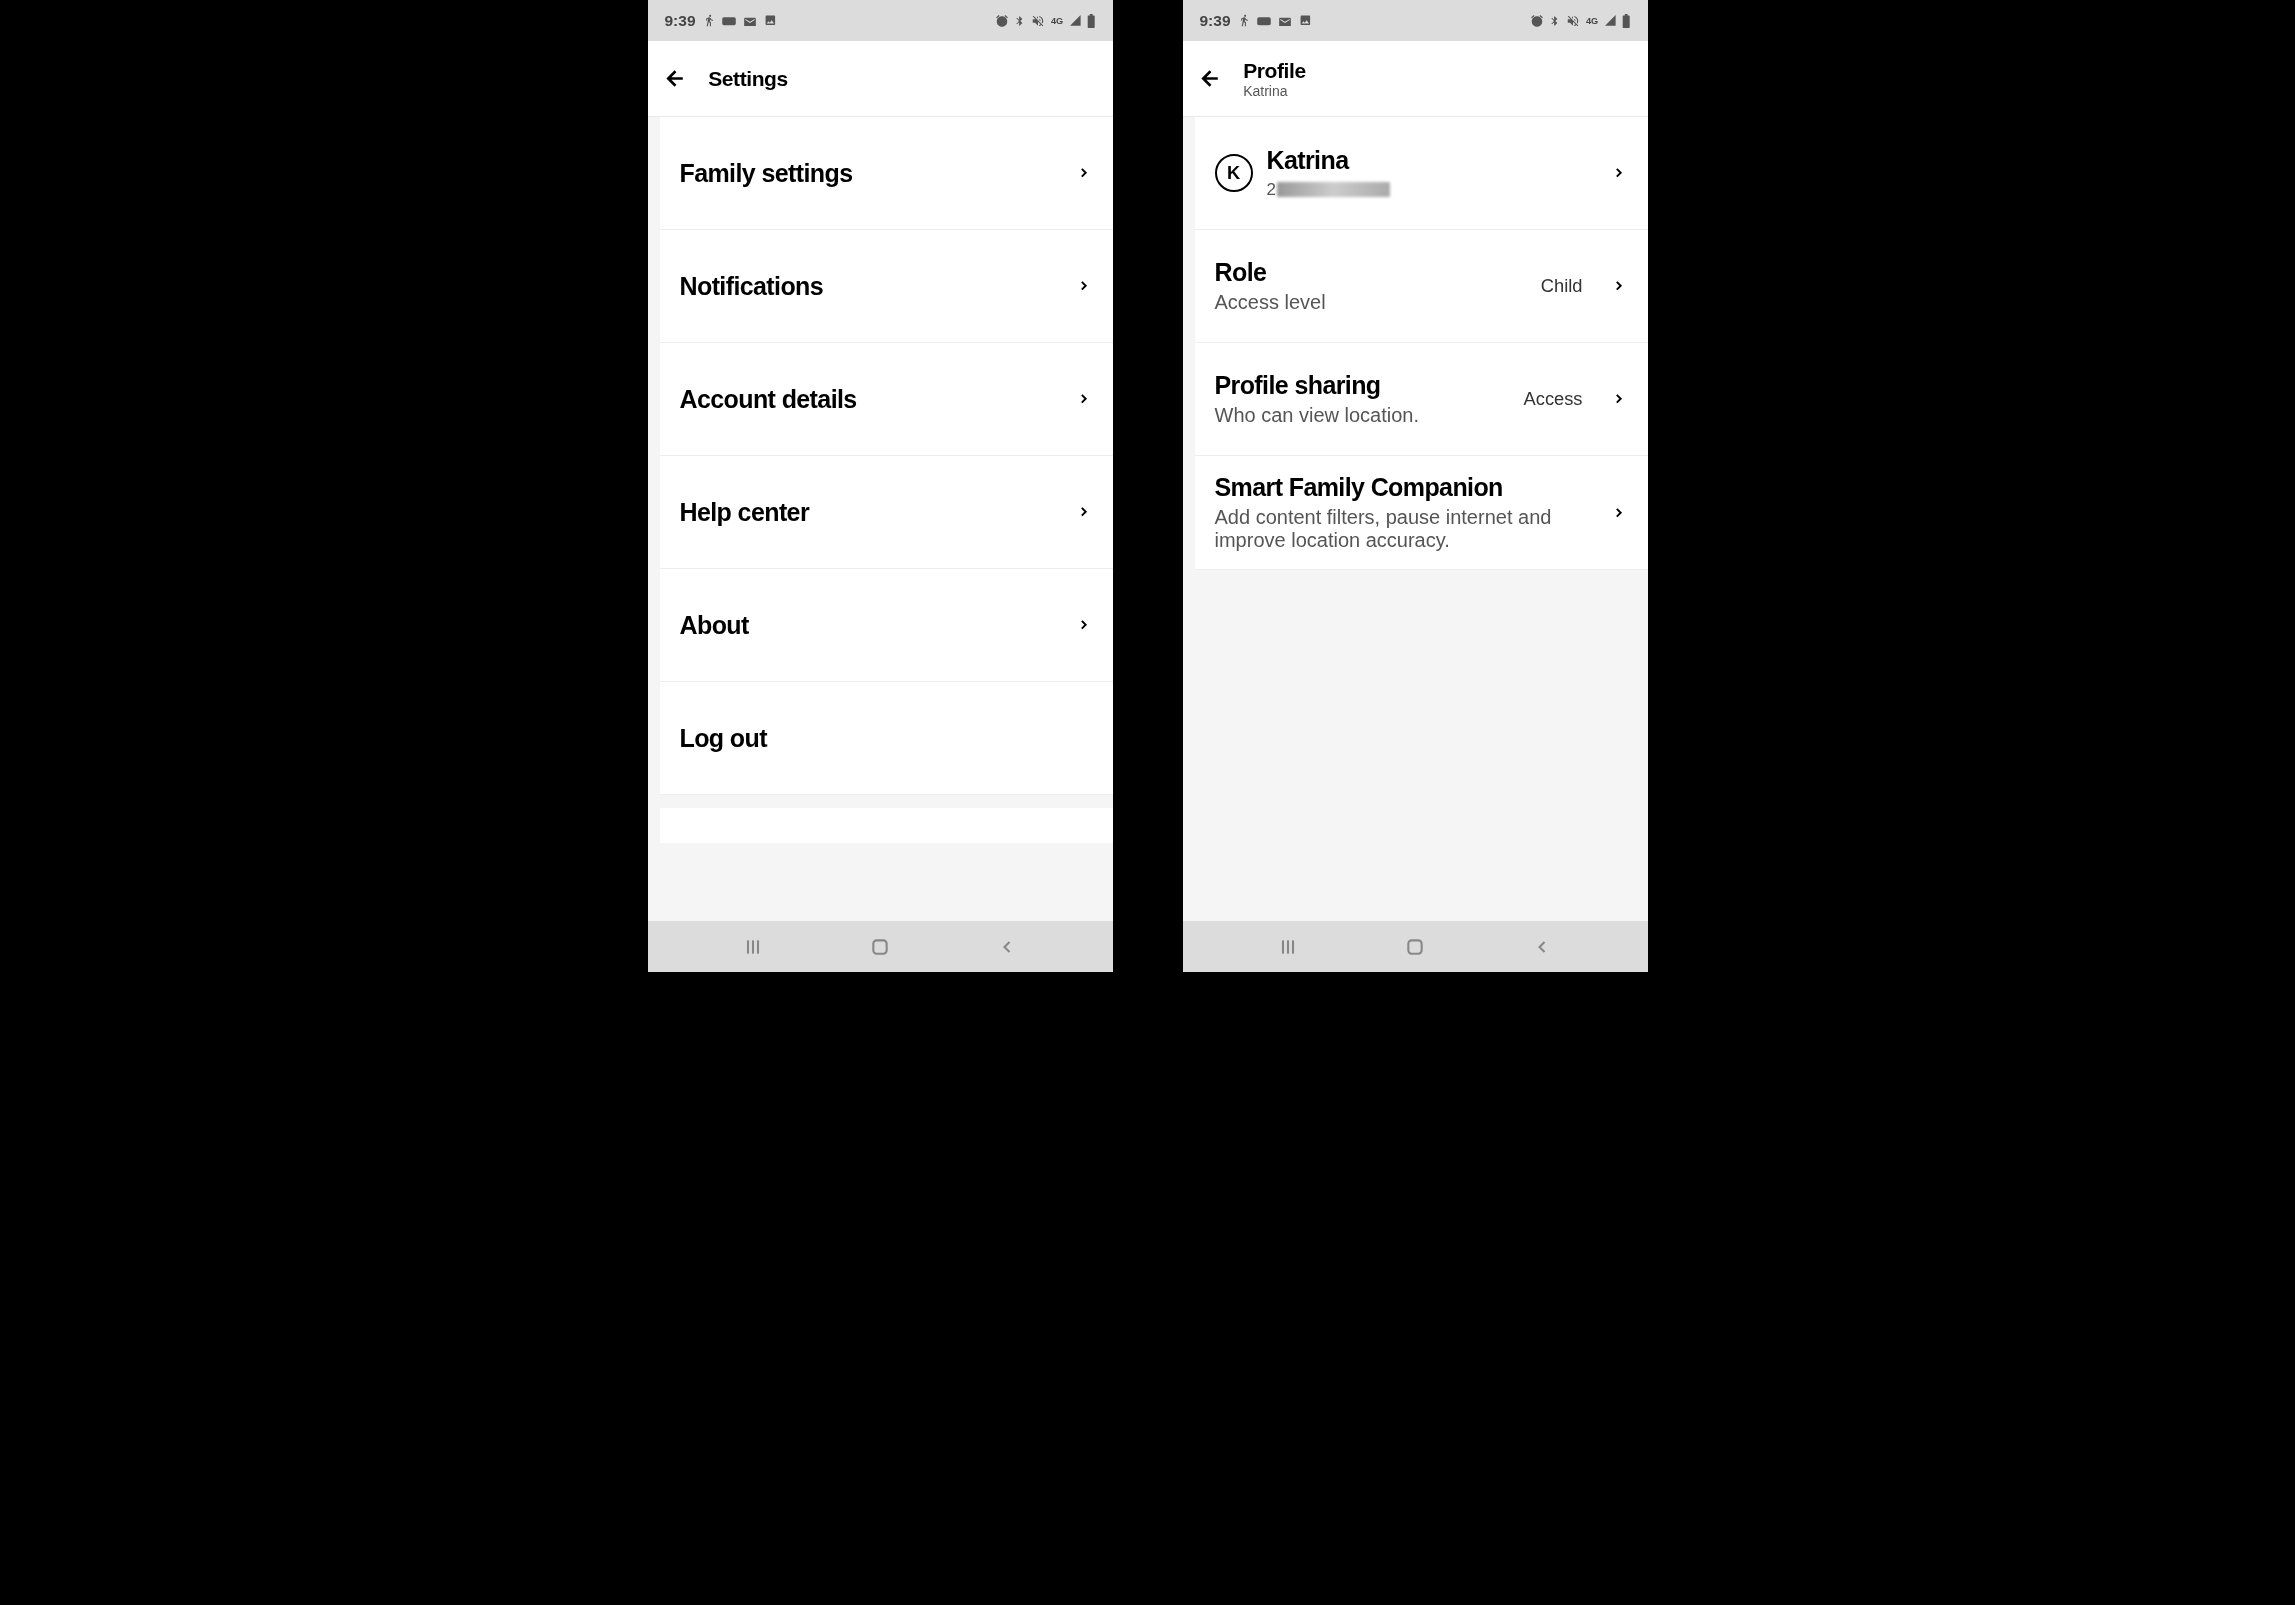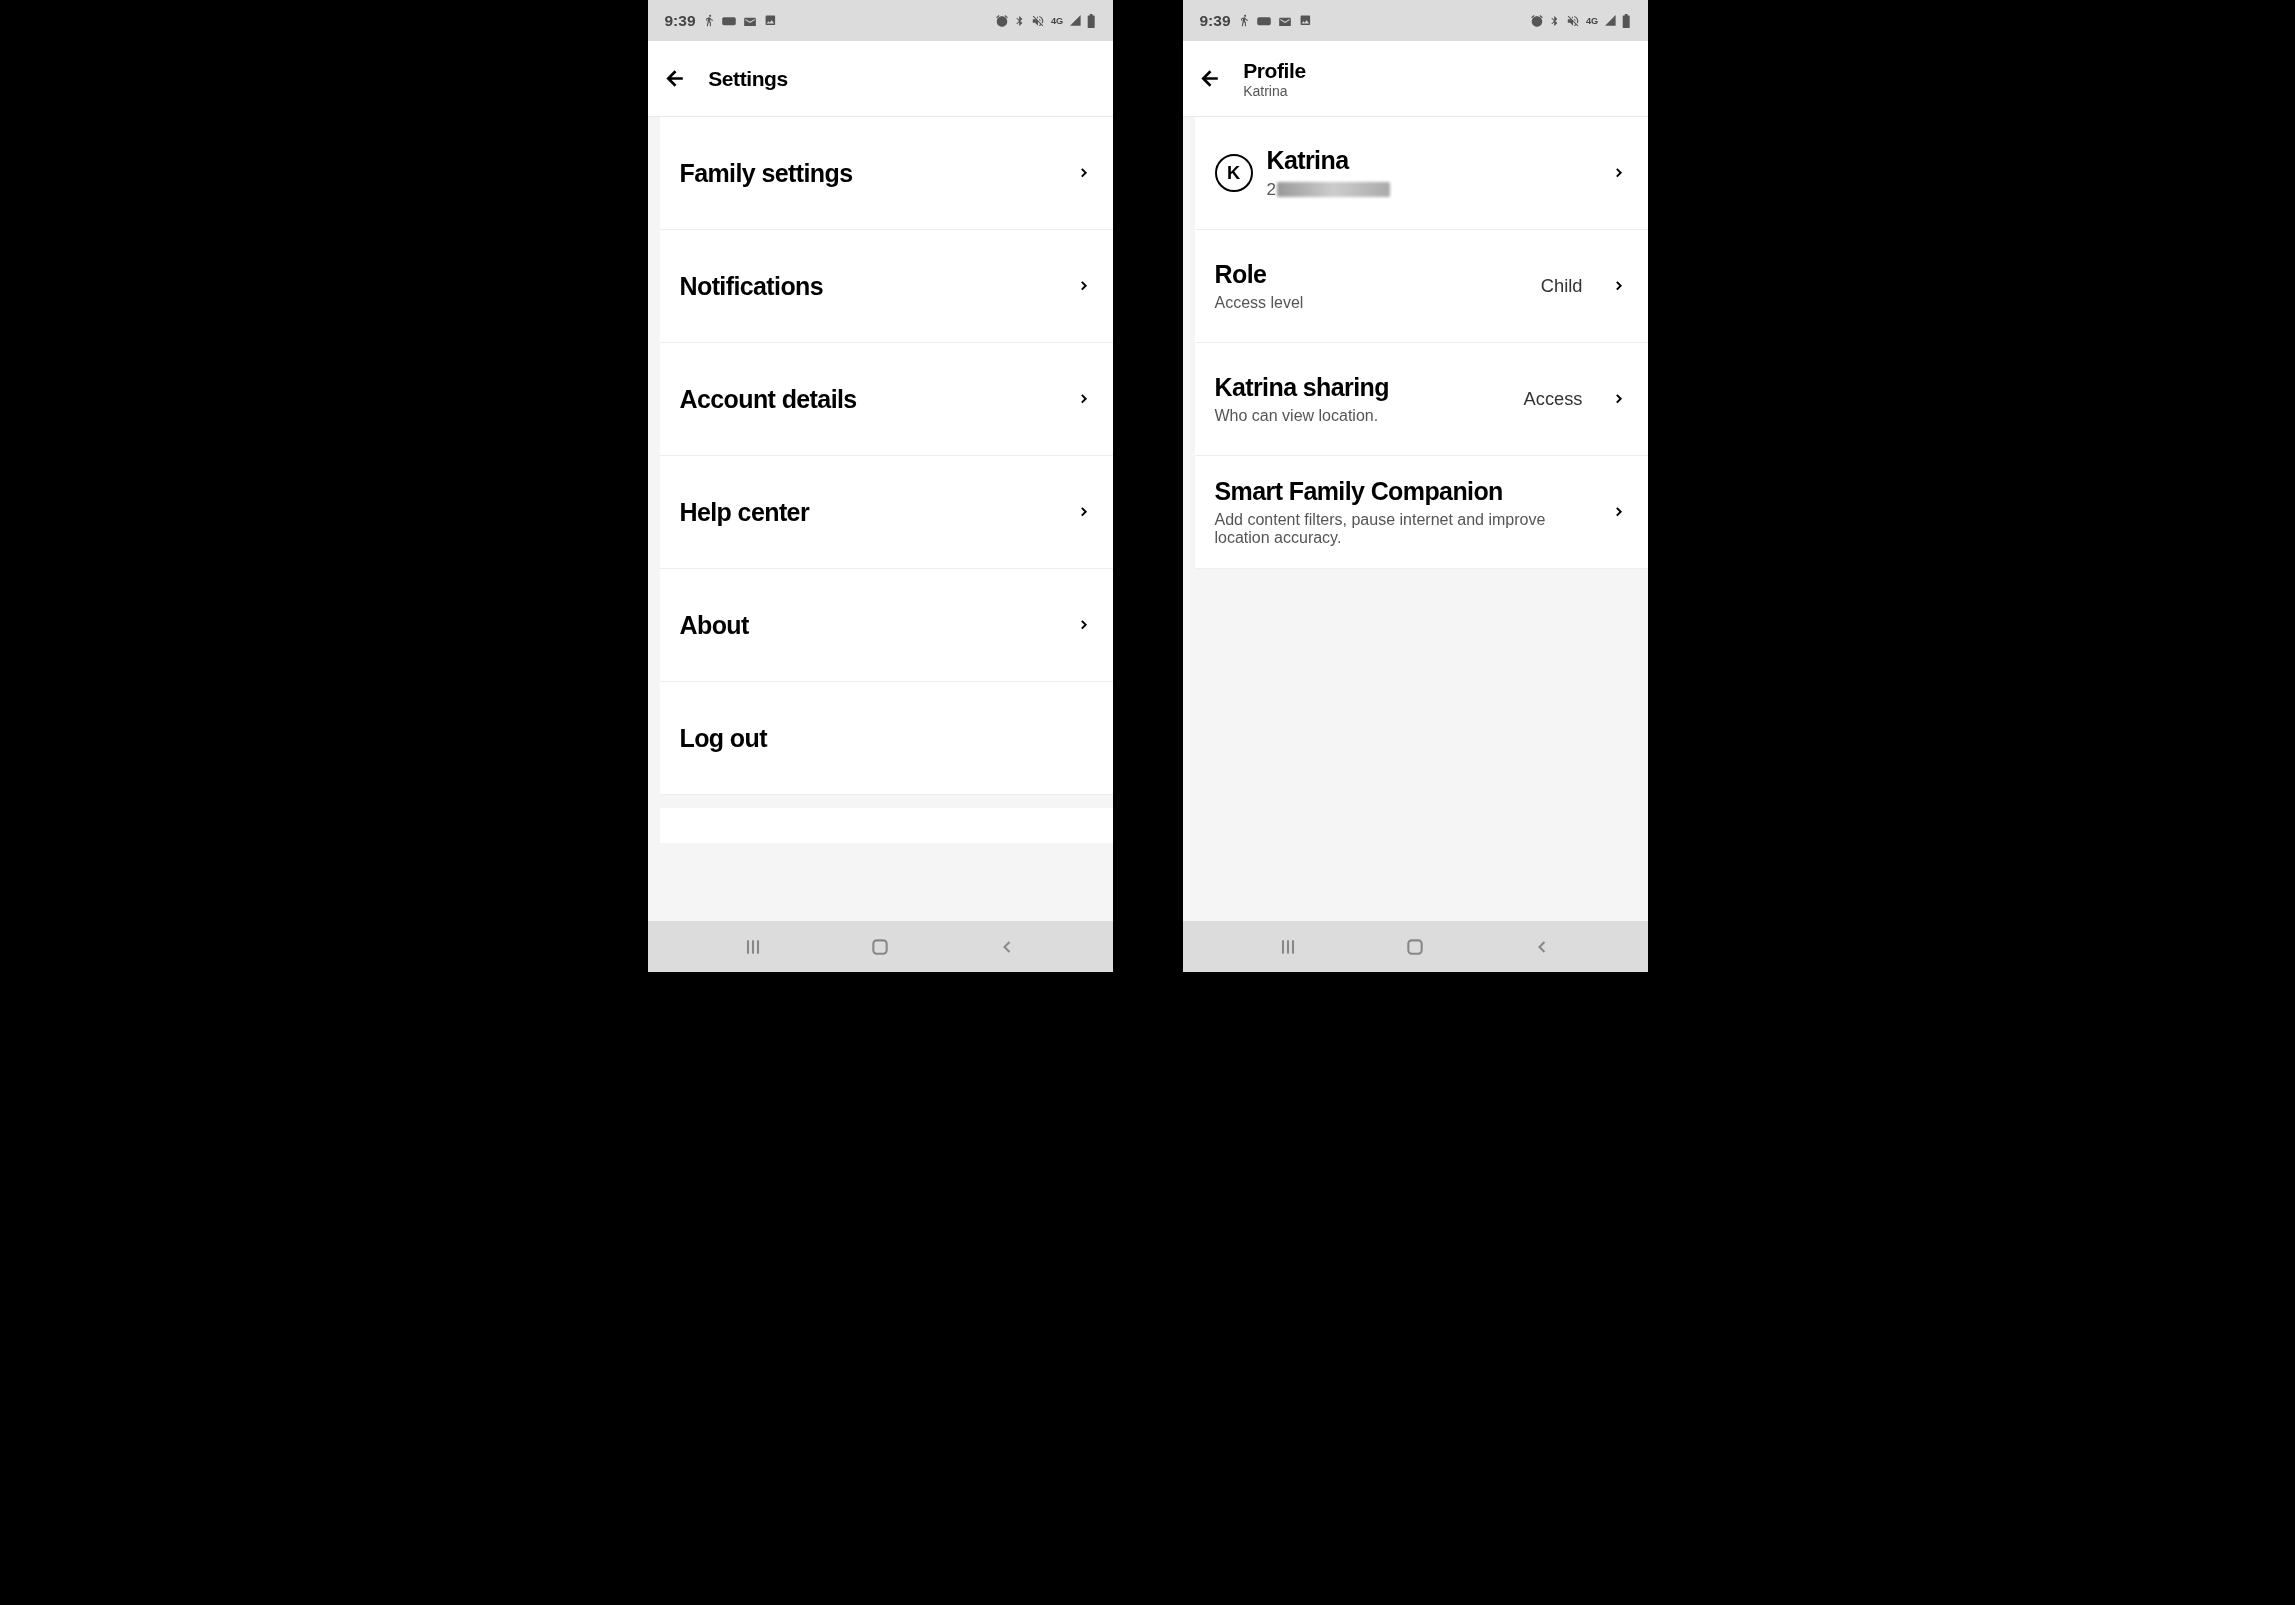--- a/index.html
+++ b/index.html
@@ -122,21 +122,21 @@
     }
     
     .list-item-title {
       font-size: 25px;
       font-weight: 800;
       color: #000;
       letter-spacing: -0.6px;
     }
     
     .list-item-subtitle {
-      font-size: 16px;
+      font-size: 20px;
       color: #555;
       font-weight: 400;
     }
     
     .list-item-value {
       font-size: 18.3px;
       color: #333;
       font-weight: 400;
       margin-right: 12.7px;
     }
@@ -468,21 +468,21 @@
       <div class="list-item-value">Child</div>
       <div class="chevron">
         <svg width="15.5" height="15.5" viewBox="0 0 24 24" fill="none" stroke="#000" stroke-width="3">
             <polyline points="9 18 15 12 9 6"></polyline>
           </svg>
       </div>
     </div>
 
     <div class="list-item">
       <div class="list-item-text">
-        <div class="list-item-title">Katrina sharing</div>
+        <div class="list-item-title">Profile sharing</div>
         <div class="list-item-subtitle">Who can view location.</div>
       </div>
       <div class="list-item-value">Access</div>
       <div class="chevron">
         <svg width="15.5" height="15.5" viewBox="0 0 24 24" fill="none" stroke="#000" stroke-width="3">
             <polyline points="9 18 15 12 9 6"></polyline>
           </svg>
       </div>
     </div>
 

